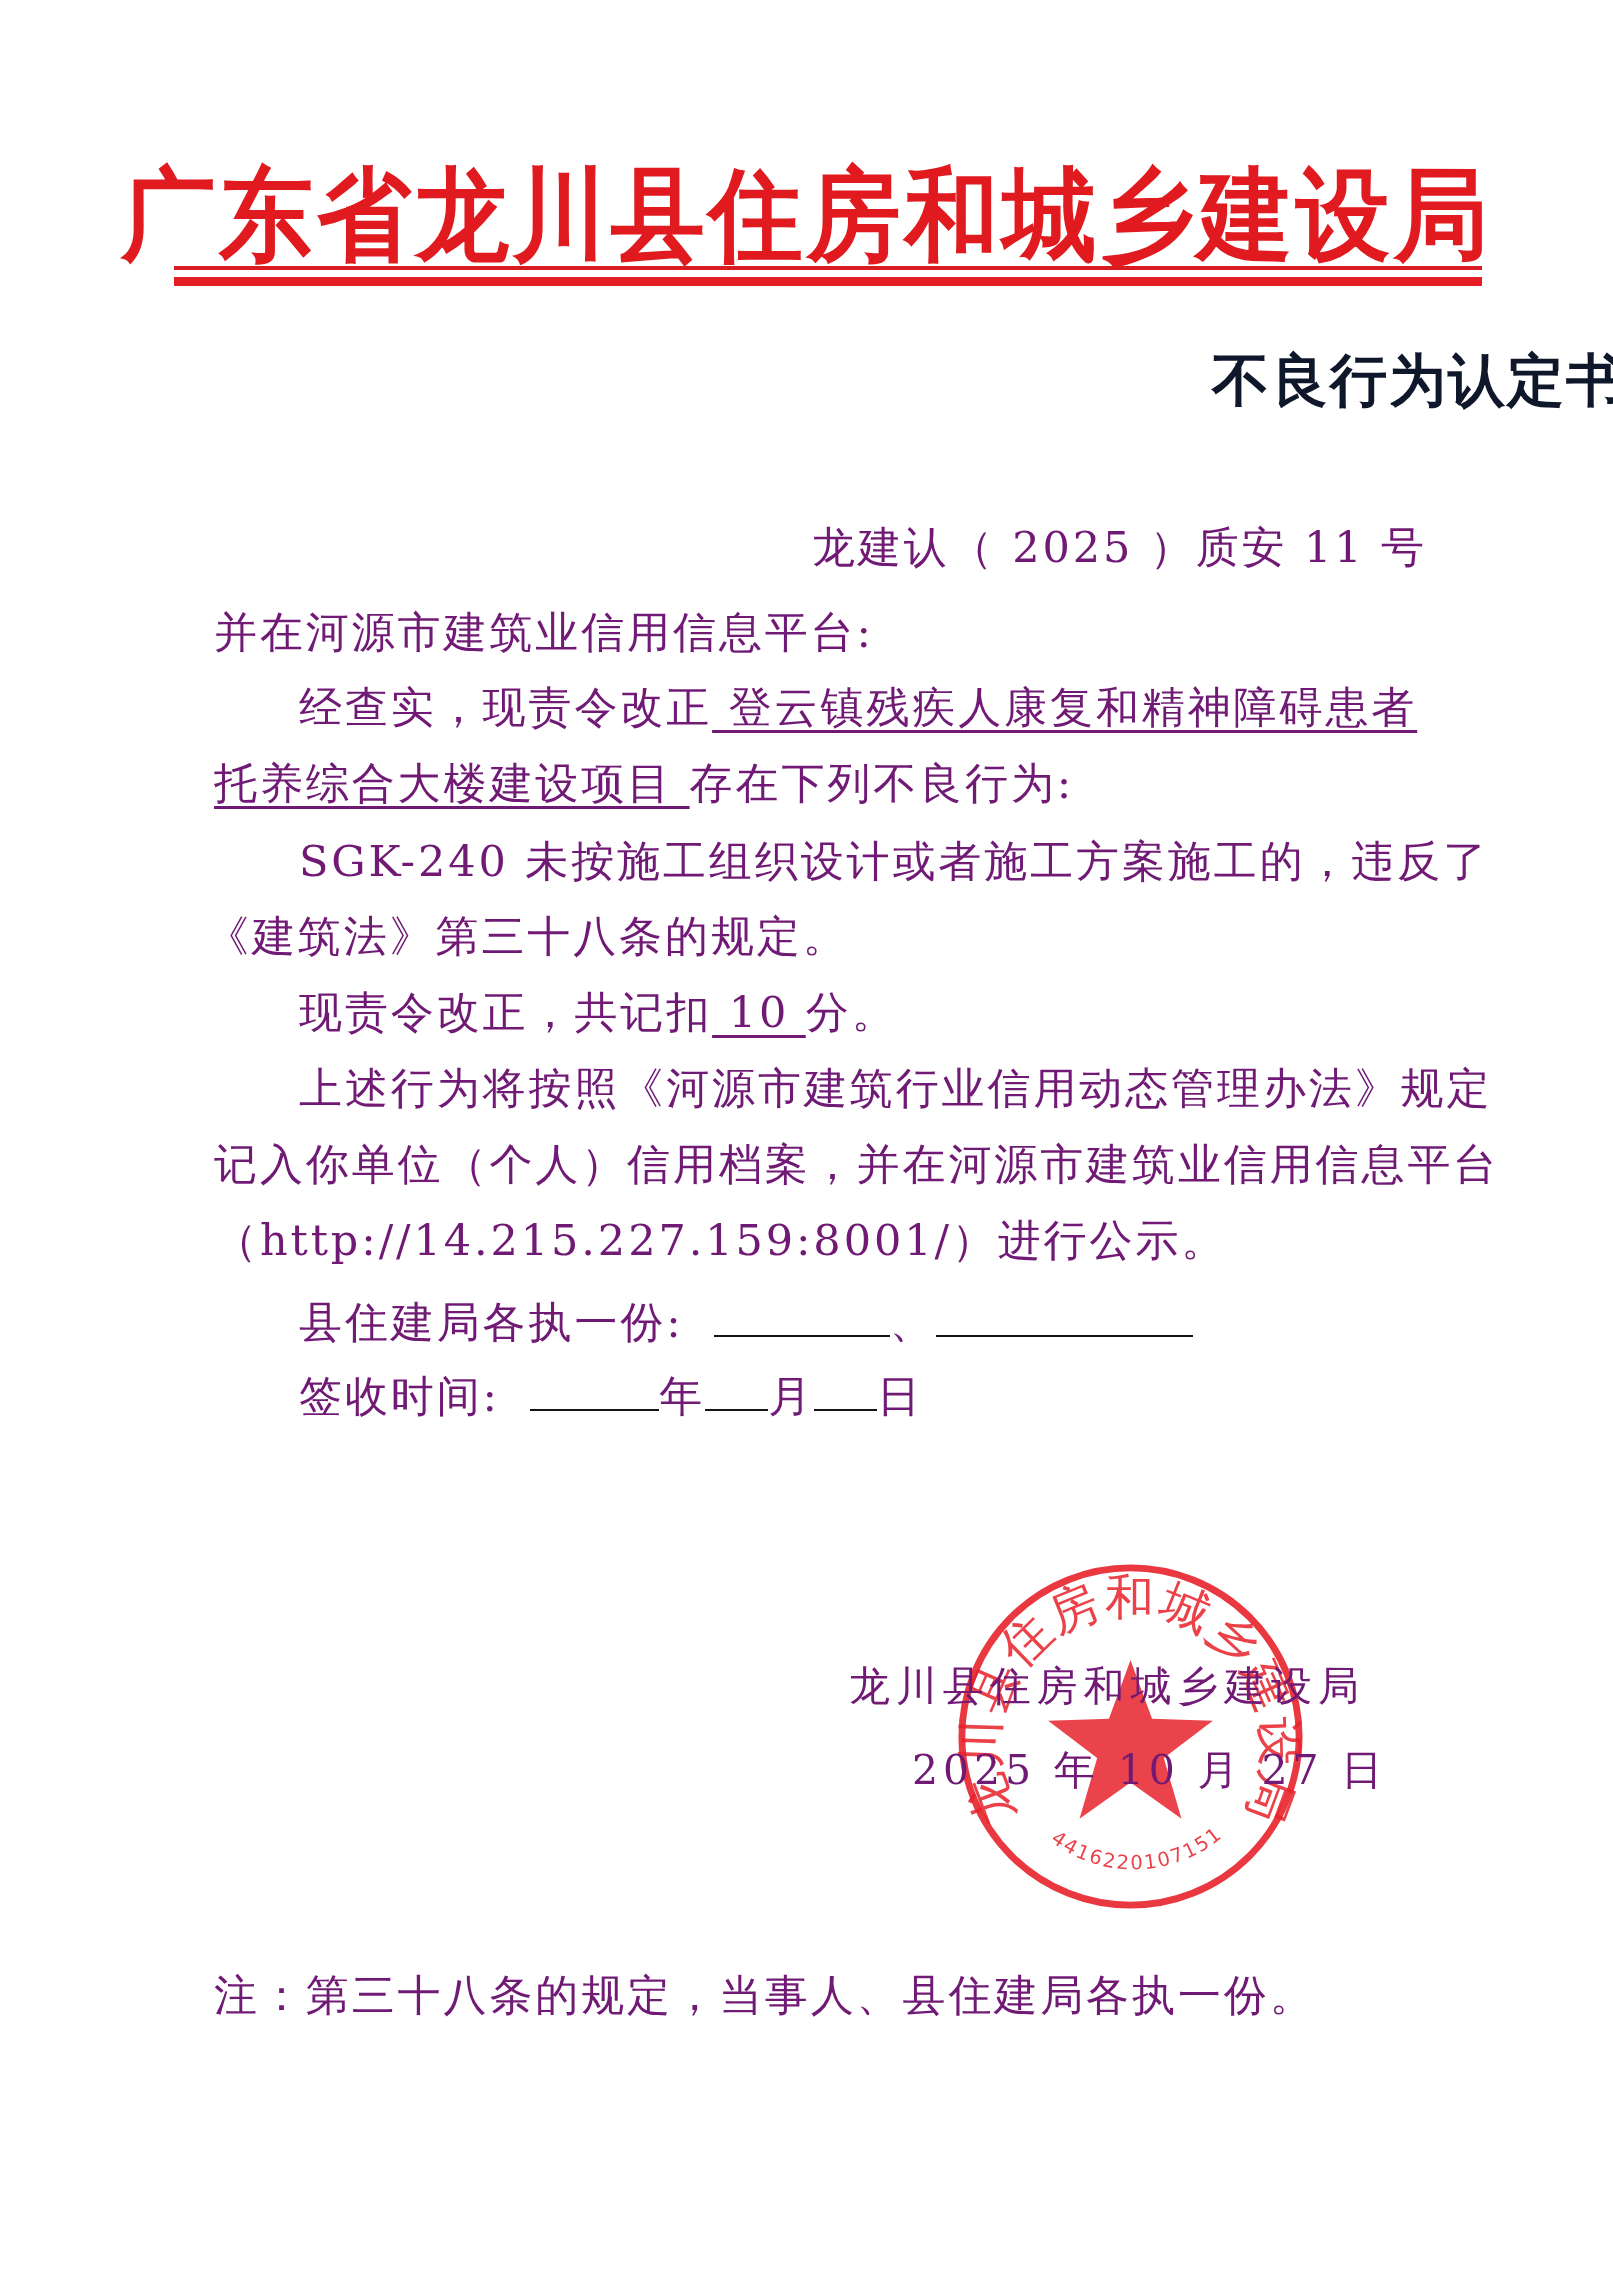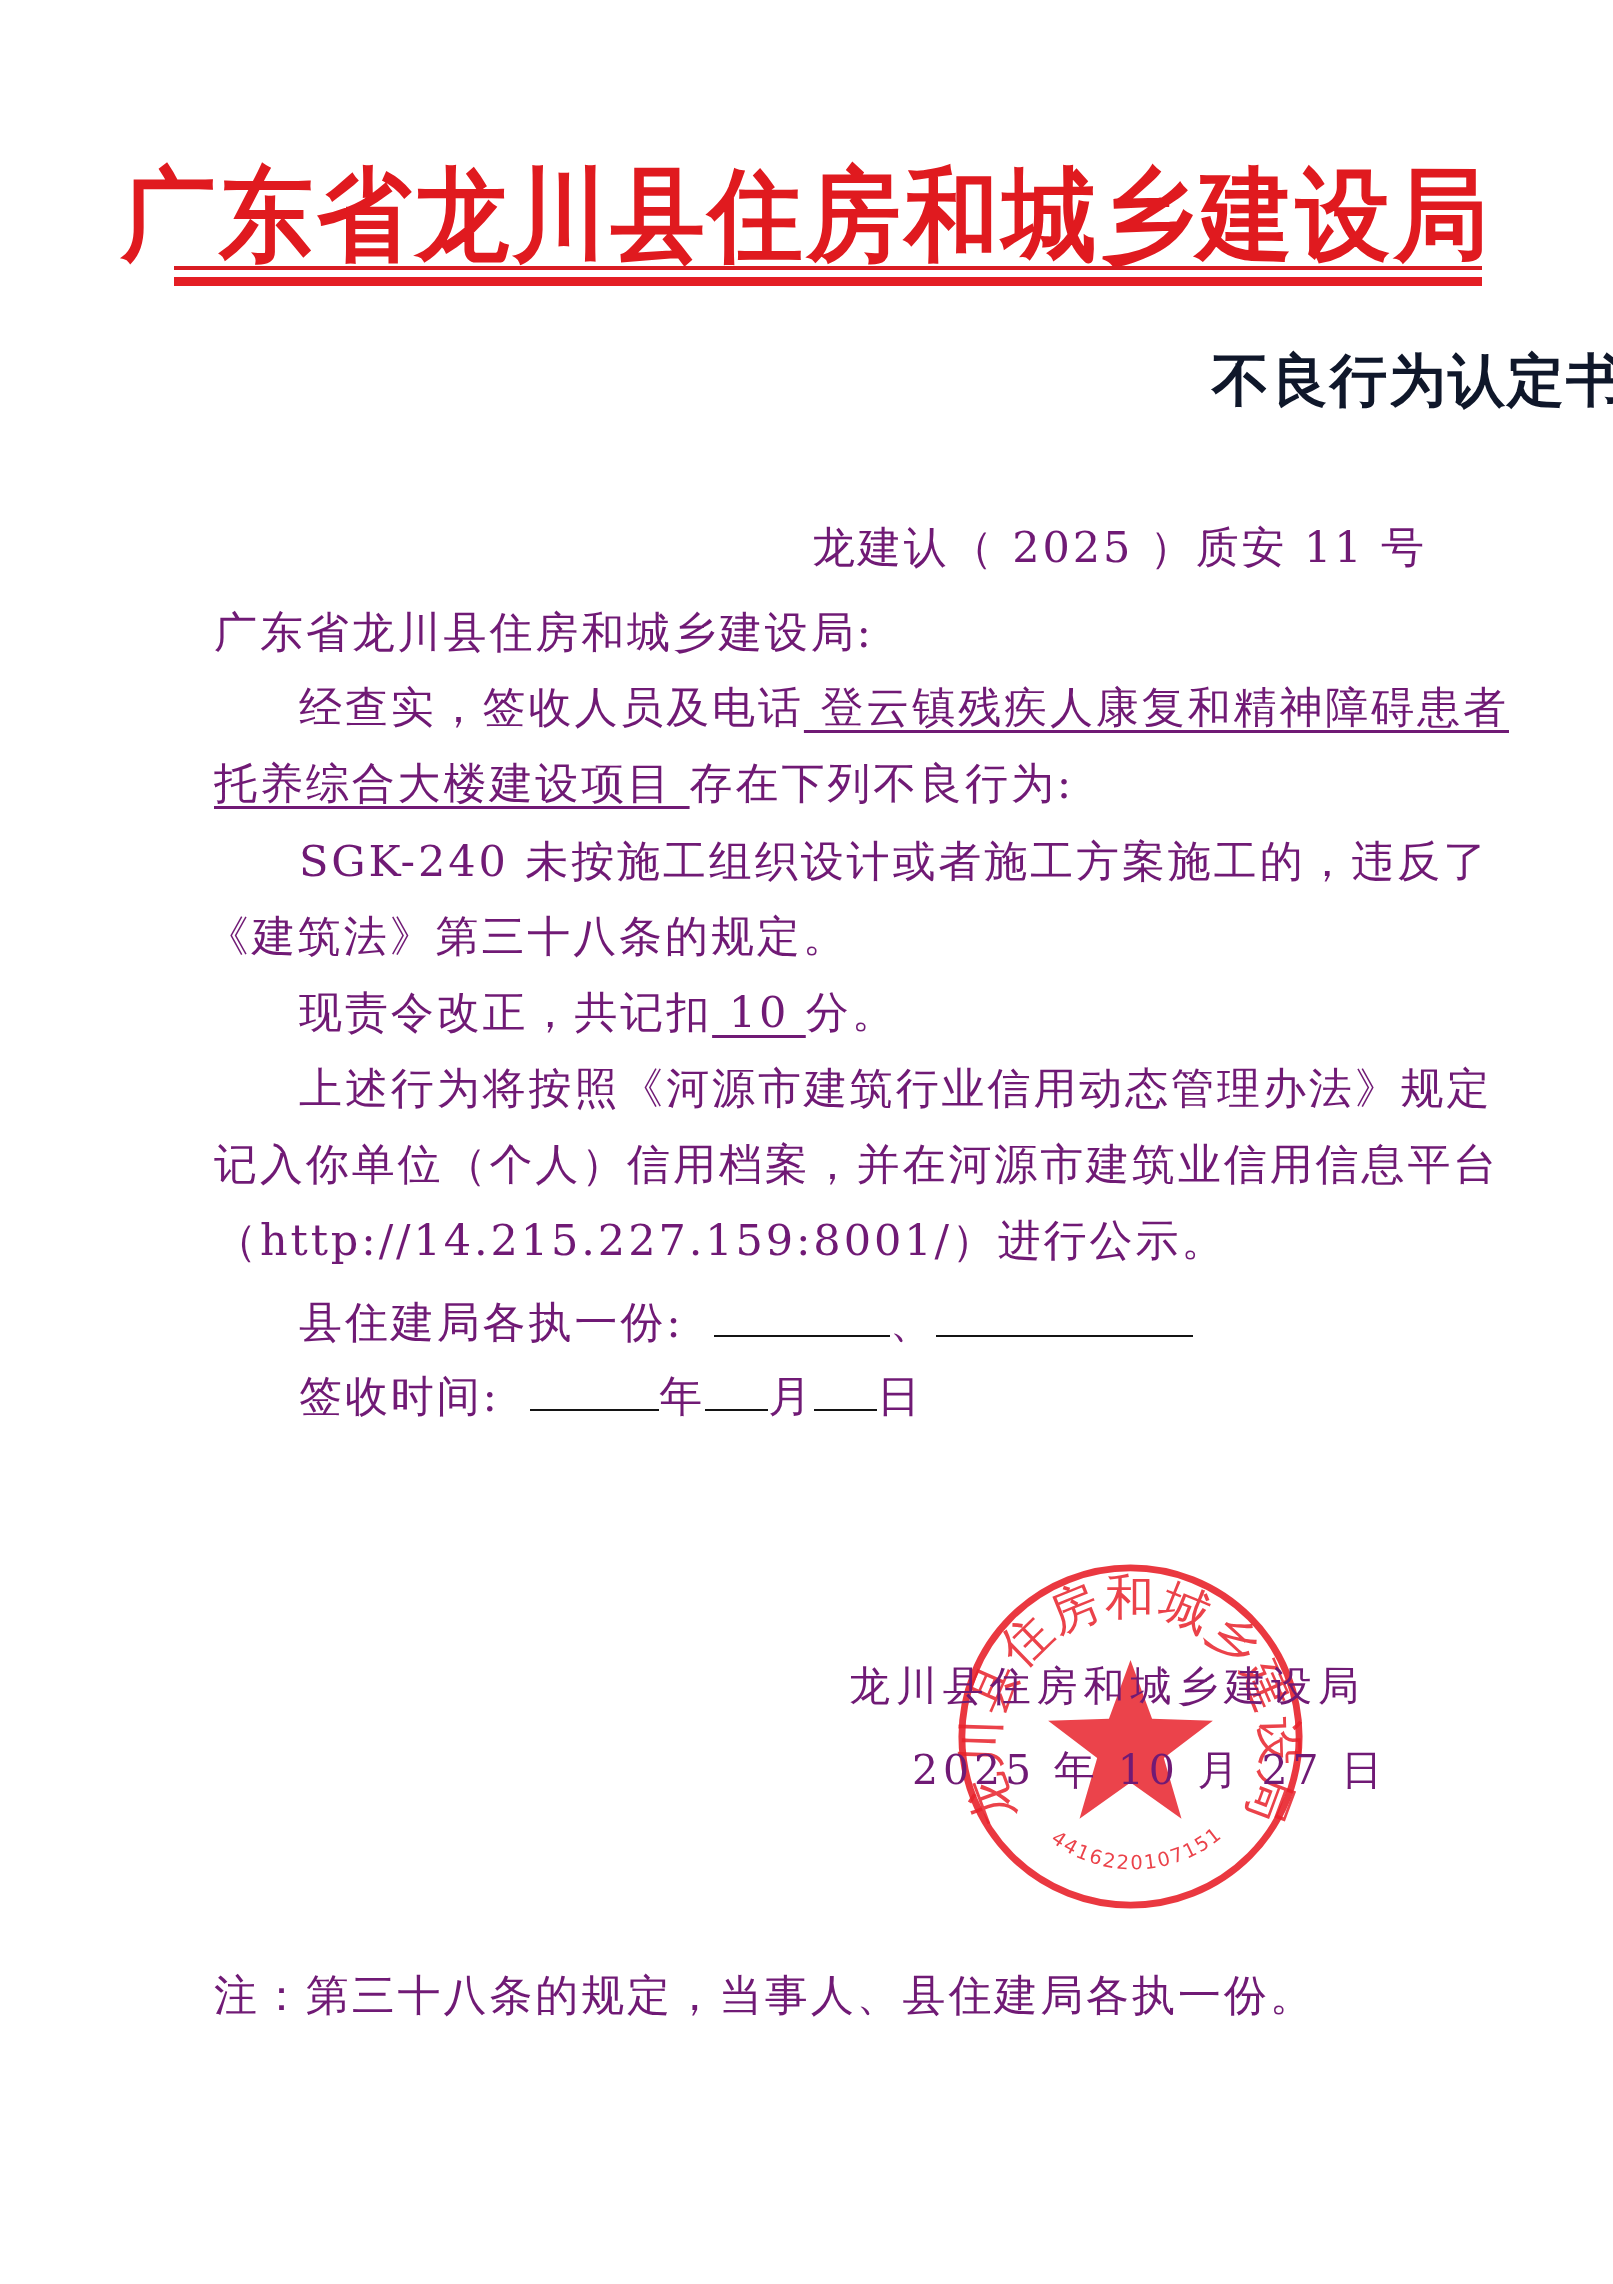--- a/index.html
+++ b/index.html
@@ -36,24 +36,24 @@
 <body>
 
 <div class="abs letterhead">广东省龙川县住房和城乡建设局</div>
 <div class="abs rule-thin"></div>
 <div class="abs rule-thick"></div>
 
 <div class="abs doc-title">不良行为认定书</div>
 
 <div class="abs body-text doc-number">龙建认（ 2025 ）质安 11 号</div>
 
-<div class="abs body-text addressee">广东省龙川县住房和城乡建设局:</div>
+<div class="abs body-text addressee">并在河源市建筑业信用信息平台:</div>
 
 <div class="abs body-text indent" style="top:686px;">
-  <span>经查实，签收人员及电话</span><span class="ul"> 登云镇残疾人康复和精神障碍患者</span>
+  <span>经查实，现责令改正</span><span class="ul"> 登云镇残疾人康复和精神障碍患者</span>
 </div>
 <div class="abs body-text line" style="top:762px;">
   <span class="ul">托养综合大楼建设项目 </span><span>存在下列不良行为:</span>
 </div>
 
 <div class="abs body-text indent" style="top:840px;">SGK-240 未按施工组织设计或者施工方案施工的，违反了</div>
 <div class="abs body-text" style="left:206px; top:915px;">《建筑法》第三十八条的规定。</div>
 
 <div class="abs body-text indent" style="top:991px;">
   <span>现责令改正，共记扣</span><span class="ul"> 10 </span><span>分。</span>

